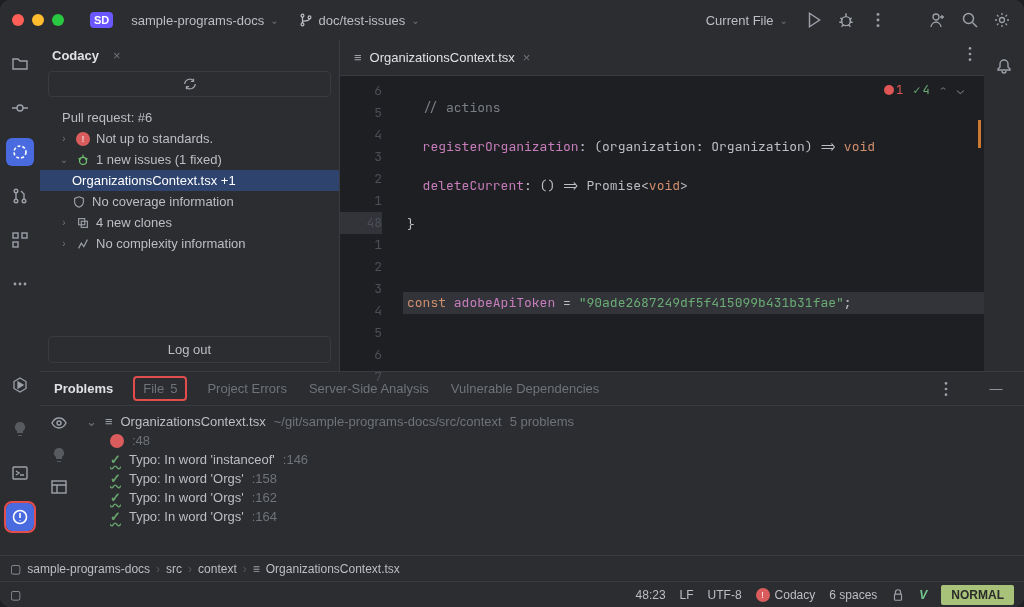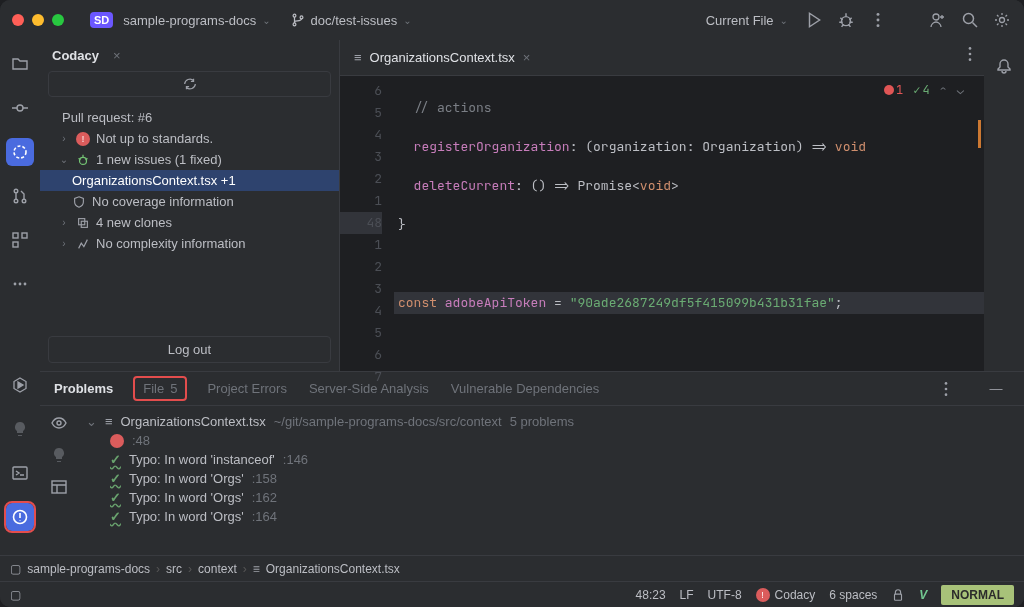--- a/index.html
+++ b/index.html
@@ -40,21 +40,21 @@
   .titlebar {
     height: 40px;
     display: flex; align-items: center;
     padding: 0 8px;
     gap: 4px;
     background: var(--bg-header);
   }
   .traffic { display:flex; gap:8px; margin-right:14px; margin-left:4px;}
   .dot { width:12px;height:12px;border-radius:50%;}
   .dot.r{background:#ff5f57;} .dot.y{background:#febc2e;} .dot.g{background:#28c840;}
-  .badge-sd { background:#6b57ff; color:#fff; font-size:11px; font-weight:600; padding:2px 4px; border-radius:4px; margin-right:4px;}
+  .badge-sd { background:#6b57ff; color:#fff; font-size:11px; font-weight:600; padding:2px 4px; border-radius:4px; margin-right:12px;}
   .top-btn { display:flex; align-items:center; gap:6px; padding:4px 8px; border-radius:6px; color:var(--text);}
   .chev { font-size:10px; color:var(--text-dim);}
   .spacer { flex:1; }
   .icon-btn { width:28px;height:28px; display:flex;align-items:center;justify-content:center;color:var(--icon-dim); border-radius:6px;}
   .icon-btn svg{width:18px;height:18px;}
   
   .main-row { flex:1; display:flex; min-height:0;}
   .left-rail { width:40px; background:var(--bg-header); display:flex; flex-direction:column; align-items:center; padding-top:10px; gap:16px;}
   .rail-sep { flex:1;}
   .rail-icon { width:28px;height:28px;display:flex;align-items:center;justify-content:center;color:var(--icon-dim); border-radius:6px;}
@@ -80,21 +80,21 @@
   .editor-col { flex:1; display:flex; flex-direction:column; min-width:0;}
   .ed-tabs { height:36px; display:flex; align-items:stretch; background:var(--bg-panel); border-bottom:1px solid var(--border);}
   .ed-tab { display:flex; align-items:center; gap:8px; padding:0 14px; color:var(--text-bright);}
   .ed-tab .fileglyph{color:var(--icon-dim);}
   .ed-tab .x{color:var(--text-dim);}
   .ed-tabs .sp{flex:1;}
   .ed-body { flex:1; display:flex; background:var(--bg-editor); min-height:0; position:relative; font-family:"JetBrains Mono",Menlo,monospace; font-size:13px;}
   .gutter { width:54px; text-align:right; padding:4px 12px 4px 0; color:#4b4e55; user-select:none;}
   .gut-line{height:22px; line-height:22px;}
   .code { flex:1; padding:4px 0; overflow:hidden; white-space:pre; }
-  .code-line { height:22px; line-height:22px; padding-left:4px;}
+  .code-line { height:22px; line-height:22px; padding-left:4px;margin-left:9px;}
   .hl-line { background:var(--bg-highlight-line);}
   .tok-comment{color:#7a7e85;}
   .tok-keyword{color:var(--orange);}
   .tok-prop{color:var(--magenta);}
   .tok-str{color:var(--green);}
   .tok-ident{color:var(--text);}
   .tok-punct{color:var(--text);}
   .ed-inspect { position:absolute; top:6px; right:20px; display:flex; gap:10px; align-items:center; font-size:12px; color:var(--text-dim);}
   .insp-red{color:#e05555; display:flex;align-items:center;gap:2px;}
   .insp-green{color:#6aab73; display:flex;align-items:center;gap:2px;}

